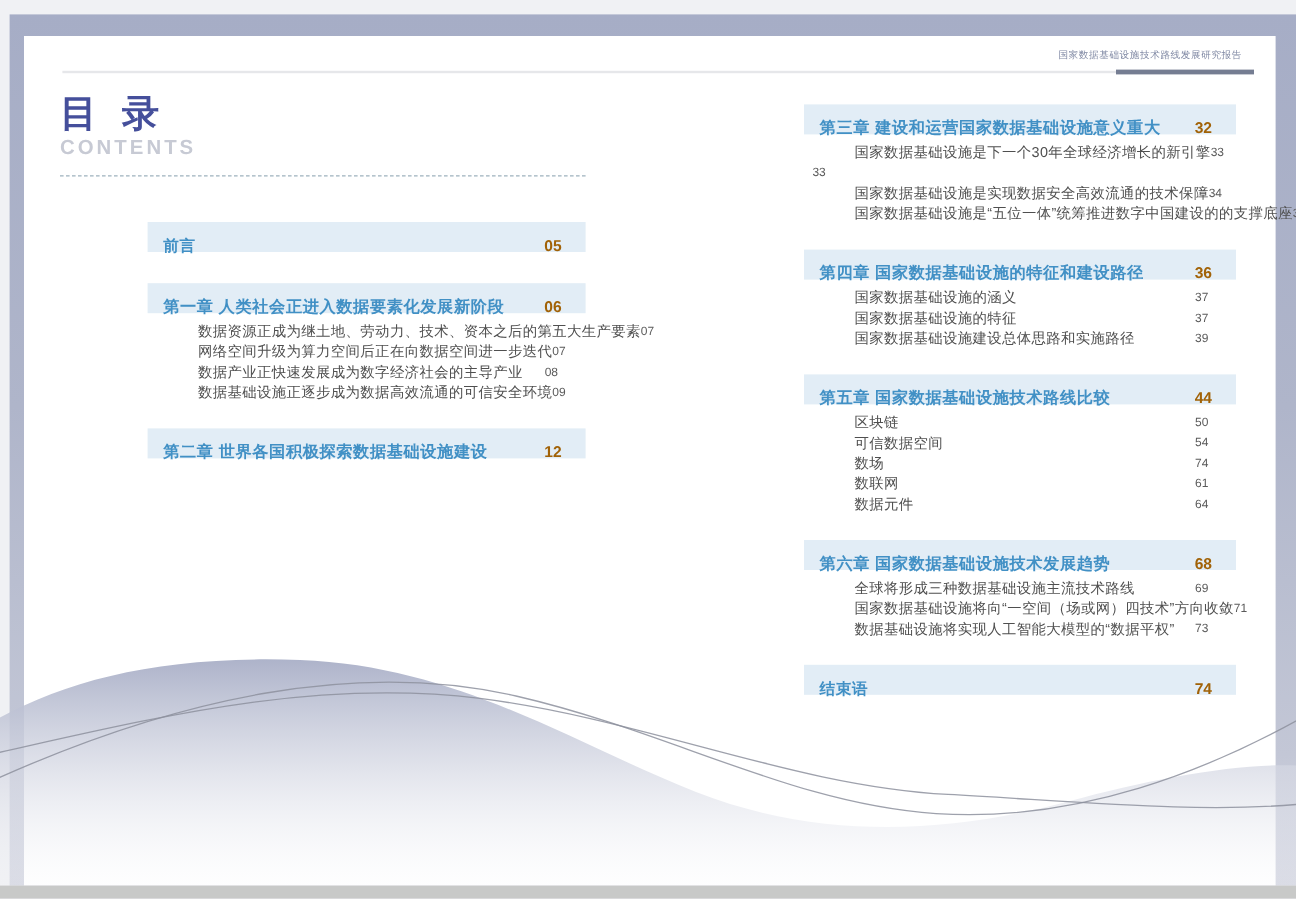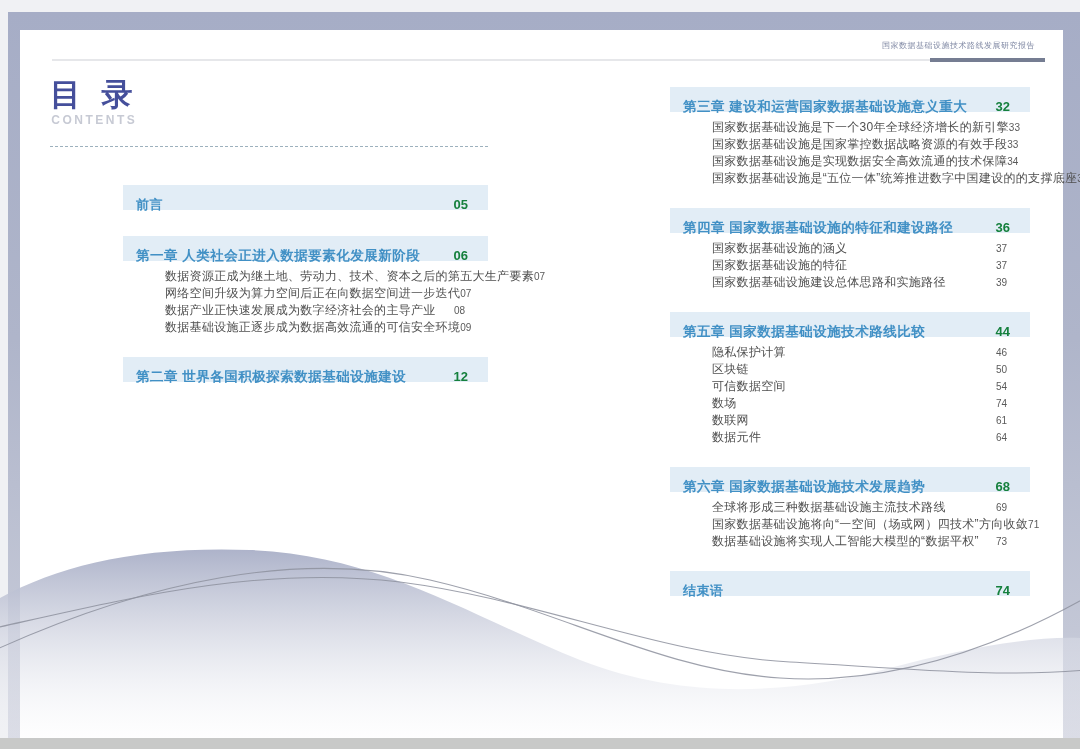--- a/index.html
+++ b/index.html
@@ -37,21 +37,21 @@
     background:#757d92;display:block;
   }
 
   
   .toc-head{position:absolute;left:30px;top:48px;}
   .toc-head h1{
     margin:0;font-size:31px;line-height:1.1;font-weight:bold;
     letter-spacing:6px;color:#454f9b;
   }
   .toc-sub{
-    margin-top:1px;font-size:12px;font-weight:bold;
+    margin-top:1px;font-size:17px;font-weight:bold;
     letter-spacing:2.5px;color:#c7cad4;text-align:center;
   }
   .toc-dashes{
     position:absolute;left:30px;top:116px;width:438px;
     border-top:1px dashed #9db1bd;
   }
 
   
   .col{position:absolute;}
   .col-left{left:103px;top:155px;width:365px;}
@@ -63,21 +63,21 @@
   .toc-bar{
     height:25px;background:#e2edf6;
     display:flex;align-items:center;justify-content:space-between;
     padding:14px 20px 0 13px;box-sizing:border-box;
   }
   .toc-bar .bar-label{
     font-size:13.5px;font-weight:bold;color:#4190c5;
     white-space:nowrap;letter-spacing:.5px;
   }
   .toc-bar .bar-page{
-    font-size:13px;font-weight:bold;color:#15803d;
+    font-size:13px;font-weight:bold;color:#a16207;
   }
   .toc-section.single .bar-label{font-size:13px;}
 
   .toc-items{margin-top:7px;}
   .toc-item{
     height:17px;display:flex;align-items:center;justify-content:space-between;
     padding:0 23px 0 7px;box-sizing:border-box;
   }
   .toc-item .item-label{
     font-size:12px;color:#4f4f4f;white-space:nowrap;letter-spacing:.3px;padding-left:35px;
@@ -157,21 +157,20 @@
           <div class="toc-bar">
             <span class="bar-label">第三章 建设和运营国家数据基础设施意义重大</span>
             <span class="bar-page">32</span>
           </div>
           <div class="toc-items">
             <div class="toc-item">
               <span class="item-label">国家数据基础设施是下一个30年全球经济增长的新引擎</span>
               <span class="item-page">33</span>
             </div>
             <div class="toc-item">
-              <span class="item-label">国家数据基础设施是国家掌控数据战略资源的有效手段</span>
               <span class="item-page">33</span>
             </div>
             <div class="toc-item">
               <span class="item-label">国家数据基础设施是实现数据安全高效流通的技术保障</span>
               <span class="item-page">34</span>
             </div>
             <div class="toc-item">
               <span class="item-label">国家数据基础设施是“五位一体”统筹推进数字中国建设的的支撑底座</span>
               <span class="item-page">35</span>
             </div>
@@ -196,24 +195,20 @@
               <span class="item-page">39</span>
             </div>
           </div>
         </div>
         <div class="toc-section">
           <div class="toc-bar">
             <span class="bar-label">第五章 国家数据基础设施技术路线比较</span>
             <span class="bar-page">44</span>
           </div>
           <div class="toc-items">
-            <div class="toc-item">
-              <span class="item-label">隐私保护计算</span>
-              <span class="item-page">46</span>
-            </div>
             <div class="toc-item">
               <span class="item-label">区块链</span>
               <span class="item-page">50</span>
             </div>
             <div class="toc-item">
               <span class="item-label">可信数据空间</span>
               <span class="item-page">54</span>
             </div>
             <div class="toc-item">
               <span class="item-label">数场</span>

